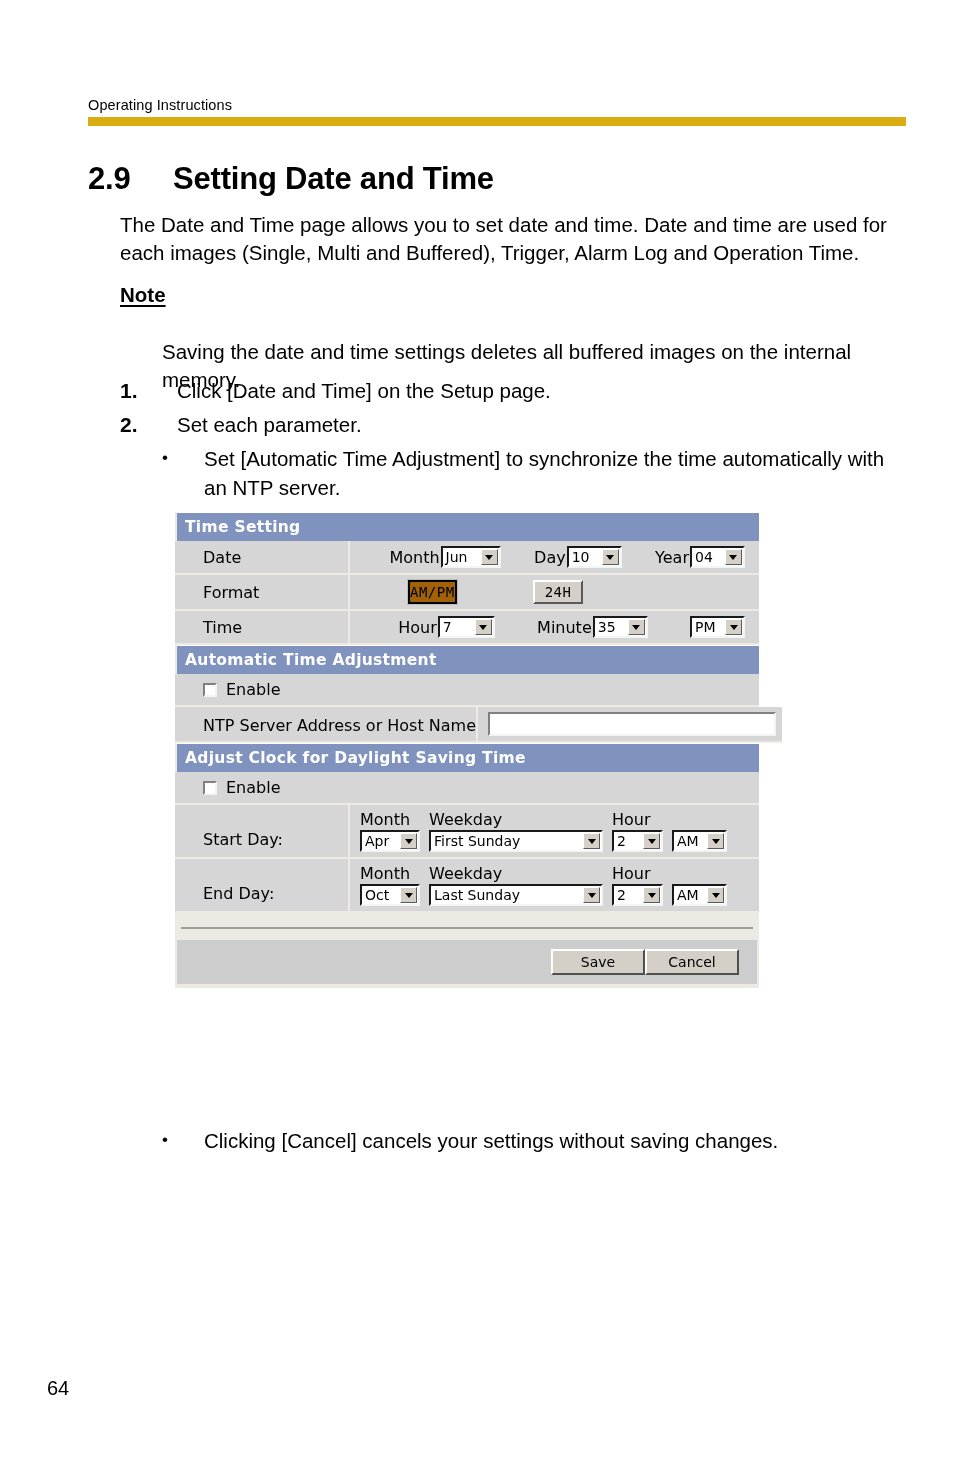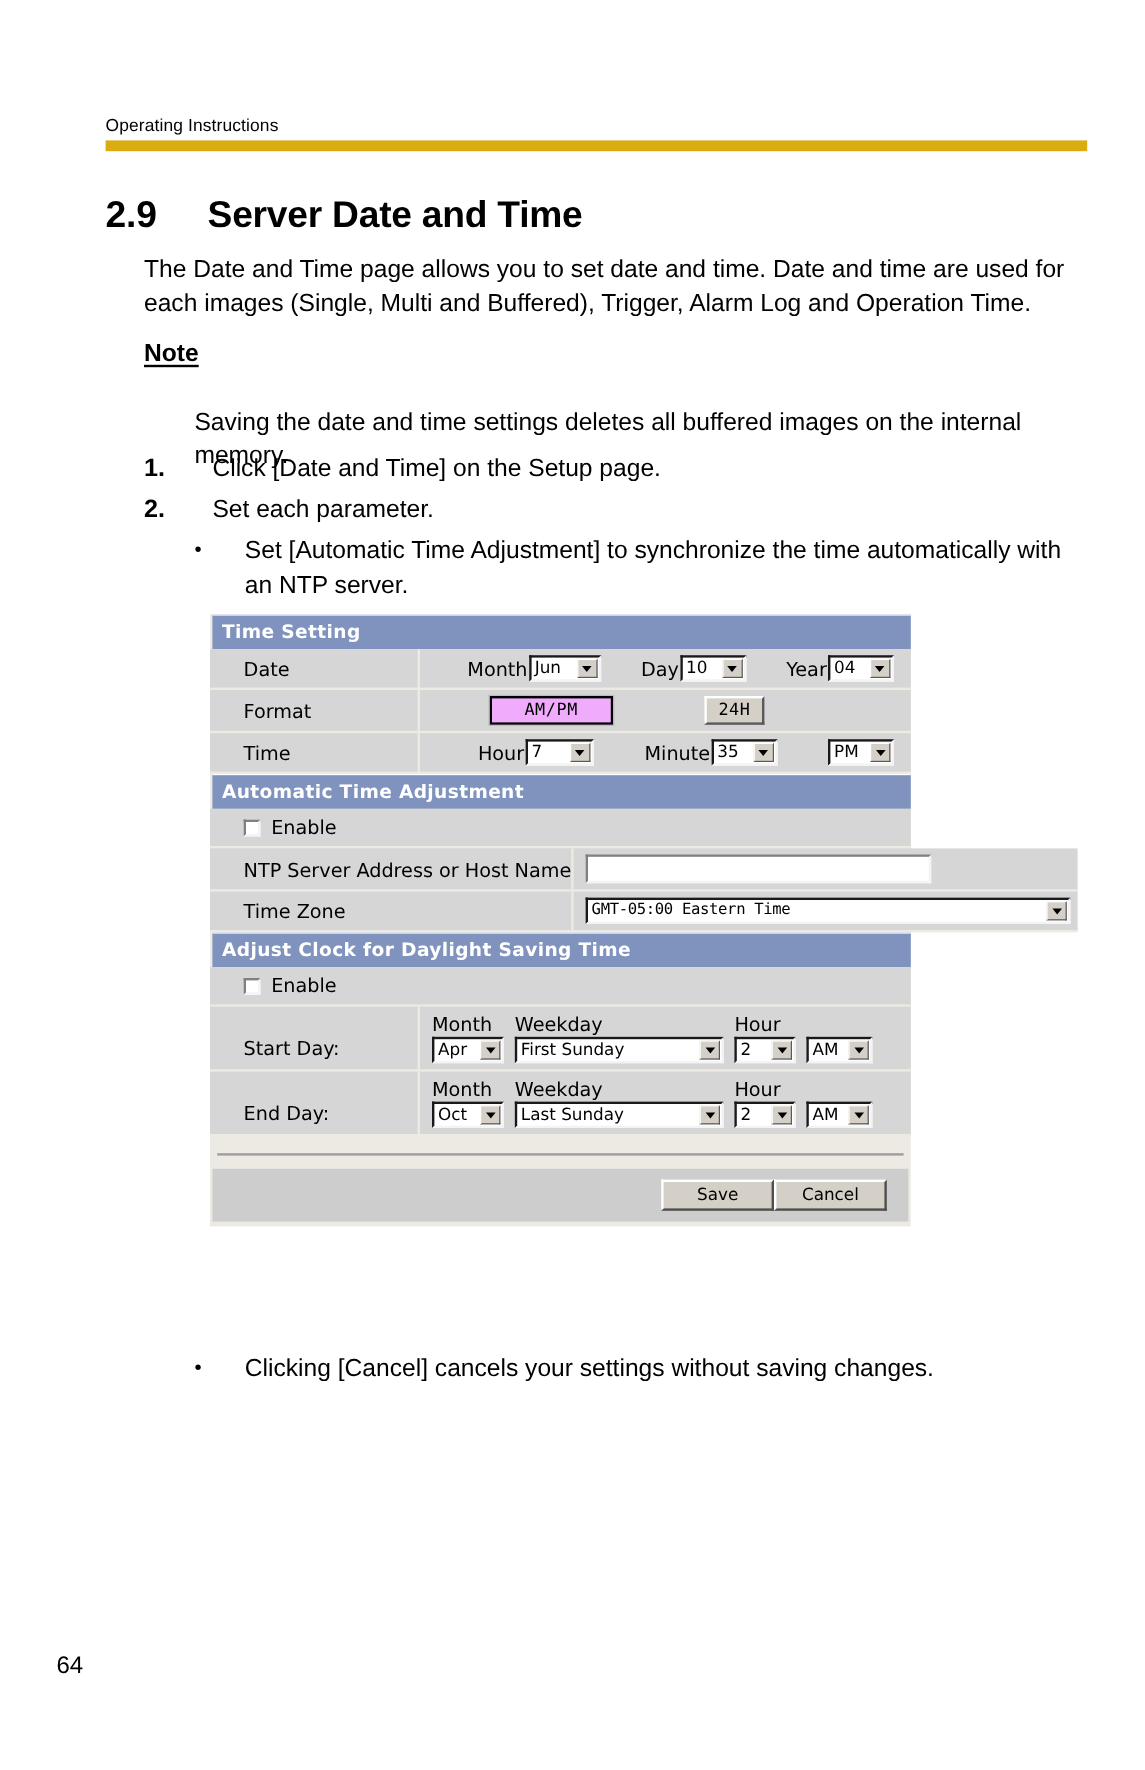--- a/index.html
+++ b/index.html
@@ -229,27 +229,27 @@
   .w-dstampm  .val { width: 26px; }
 
   .inline-lbl {
     font-size: 16px;
     padding-right: 1px;
     white-space: nowrap;
   }
 
   
   .btn-ampm {
-    background: #f0abfc;
+    background: #a16207;
     border: 2px solid #000000;
     outline: 1px solid #bdbdbd;
     font-family: "DejaVu Sans Mono", monospace;
     font-size: 14px;
     letter-spacing: 0.5px;
-    padding: 2px 27px;
+    padding: 2px 0;
     color: #000;
     text-align: right;
   }
   .btn-24h {
     background: #d4d0c8;
     border-top: 2px solid #ffffff;
     border-left: 2px solid #ffffff;
     border-right: 2px solid #5a5a5a;
     border-bottom: 2px solid #5a5a5a;
     font-family: "DejaVu Sans Mono", monospace;
@@ -338,21 +338,21 @@
 </style>
 </head>
 <body>
 
 <div class="page-header">
   <div class="header-label">Operating Instructions</div>
   <div class="header-rule"></div>
 </div>
 
 <h1 class="section-title">
-  <span class="num">2.9</span><span>Server Date and Time</span>
+  <span class="num">2.9</span><span>Setting Date and Time</span>
 </h1>
 
 <p class="intro">The Date and Time page allows you to set date and time. Date and time are used for each images (Single, Multi and Buffered), Trigger, Alarm Log and Operation Time.</p>
 
 <div class="note-head">Note</div>
 <p class="note-body">Saving the date and time settings deletes all buffered images on the internal memory.</p>
 
 <div class="step" id="step1">
   <span class="marker">1.</span>
   <span class="txt">Click [Date and Time] on the Setup page.</span>
@@ -458,31 +458,20 @@
     <span class="chk"></span>
     <span class="chk-lbl">Enable</span>
   </div>
 
   <table class="grid">
     <tbody>
         <tr>
       <td class="lbl-cell multi" style="width:145px;">NTP Server Address or Host Name</td>
       <td class="fld-cell" style="padding-left:10px !important;">
         <input class="txtin" type="text" value="" style="">
-      </td>
-    </tr>
-    <tr>
-      <td class="lbl-cell">Time Zone</td>
-      <td class="fld-cell" style="padding-left:10px !important;">
-        <span class="sel sel-wide">
-          <span class="val">GMT-05:00 Eastern Time</span>
-          <span class="arrow">
-                <i></i>
-              </span>
-        </span>
       </td>
     </tr>
   </tbody>
     </table>
 
   <div class="sec-bar">Adjust Clock for Daylight Saving Time</div>
 
   <div class="chk-row">
     <span class="chk"></span>
     <span class="chk-lbl">Enable</span>

